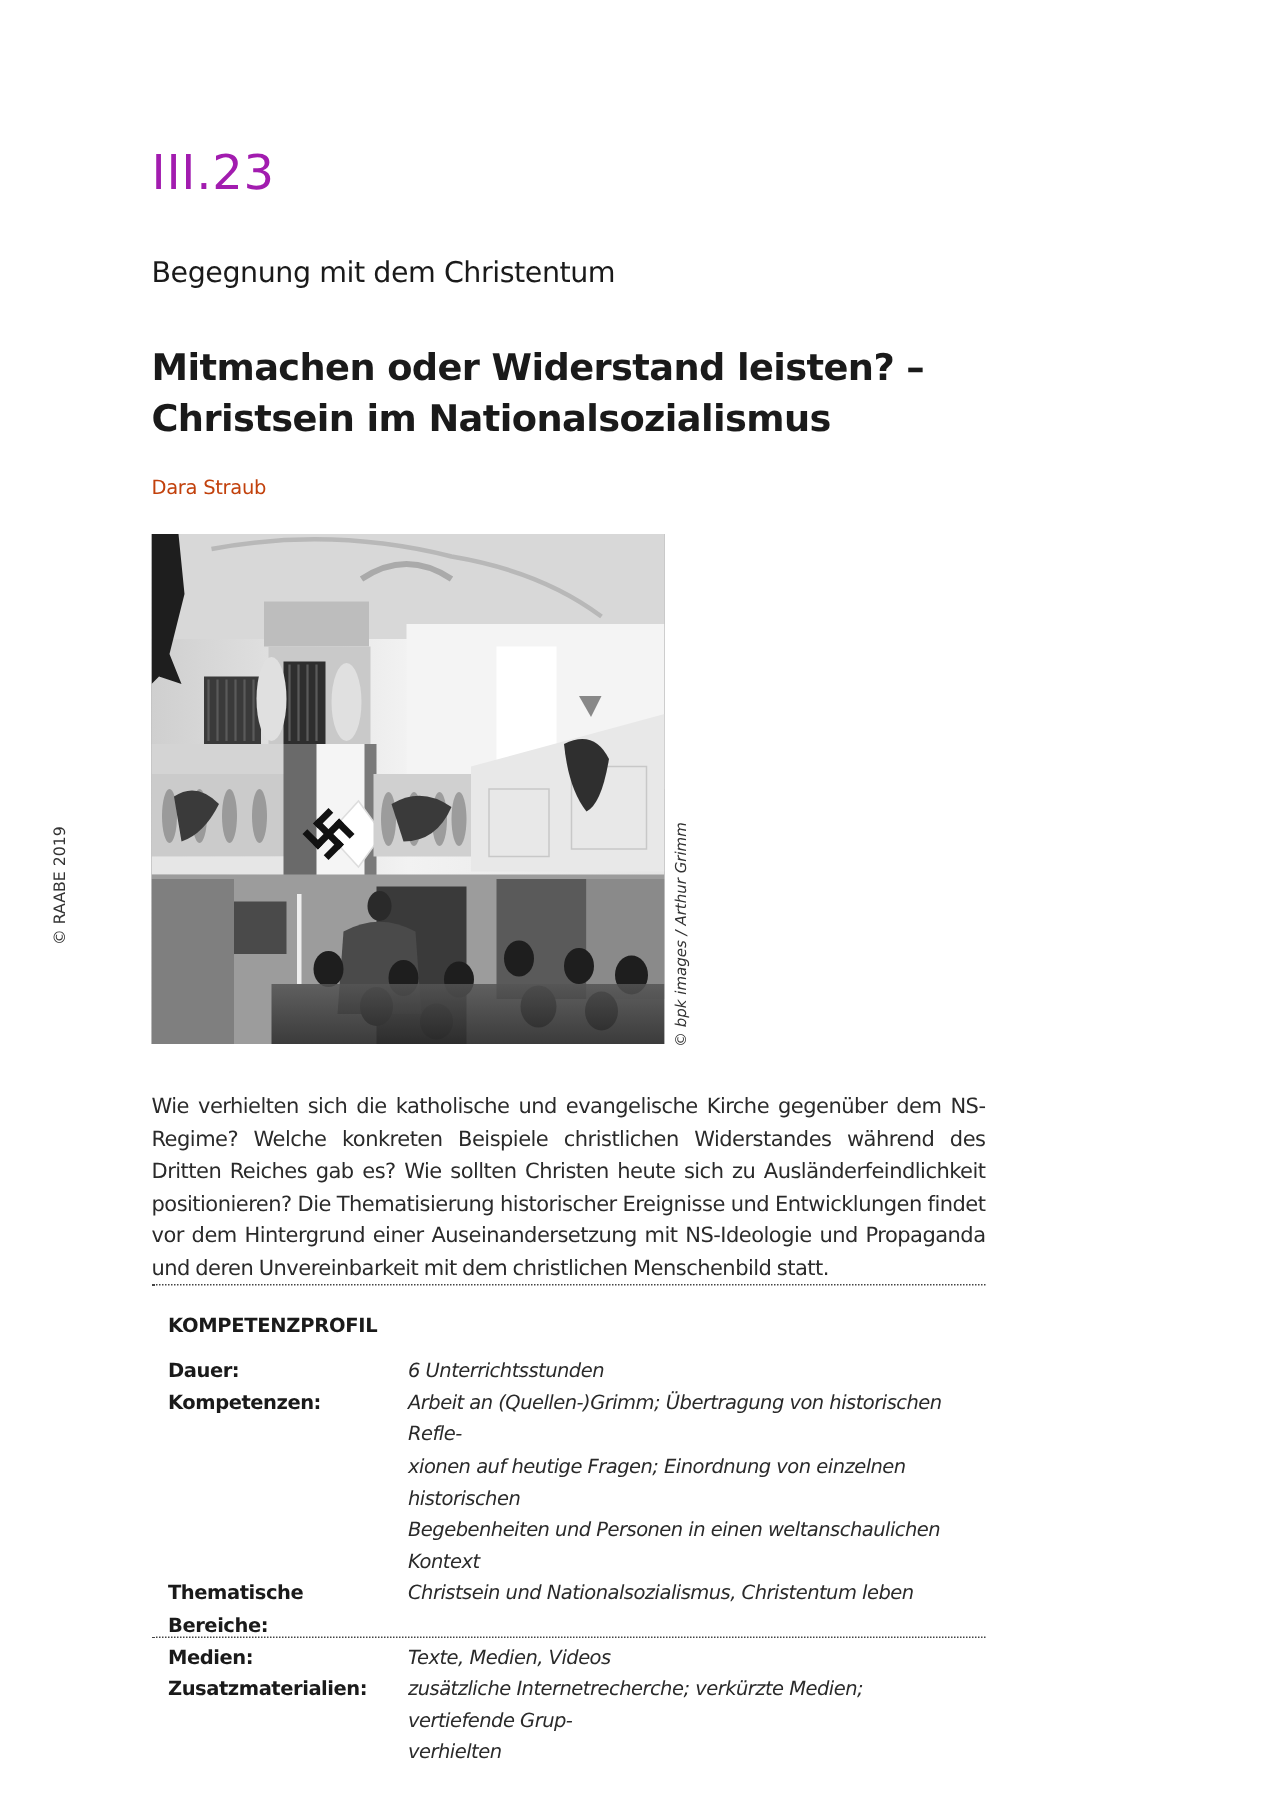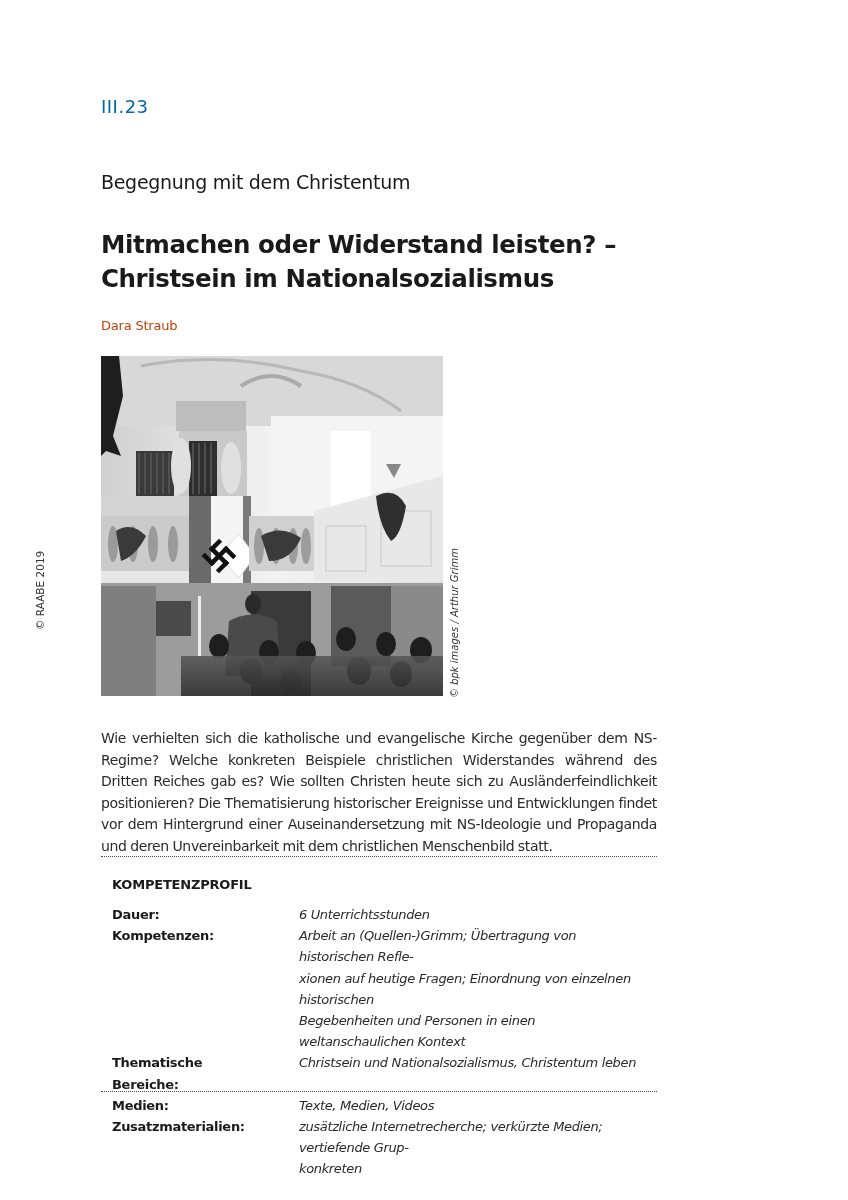--- a/index.html
+++ b/index.html
@@ -11,22 +11,22 @@
     }
     body {
       position: relative;
       font-family: "DejaVu Sans", "Liberation Sans", sans-serif;
       color: #1a1a1a;
     }
     .section-number {
       position: absolute;
       left: 101px;
       top: 96px;
-      font-size: 18px;
-      color: #0369a1;
+      font-size: 32px;
+      color: #a21caf;
       letter-spacing: 0.5px;
       font-family: "DejaVu Sans", sans-serif;
     }
     .category {
       position: absolute;
       left: 101px;
       top: 171px;
       font-size: 19px;
       color: #1a1a1a;
       font-family: "DejaVu Sans", sans-serif;
@@ -120,21 +120,20 @@
       top: 904px;
       width: 545px;
       font-family: "DejaVu Sans", sans-serif;
       font-size: 13px;
       line-height: 21.2px;
       color: #2a2a2a;
       letter-spacing: -0.35px;
     }
     .profile-row {
       display: flex;
-      gap: 27px;
     }
     .profile-label {
       width: 160px;
       flex-shrink: 0;
       font-weight: bold;
       color: #1a1a1a;
       letter-spacing: -0.3px;
     }
     .profile-value {
       flex: 1;
@@ -301,18 +300,18 @@
   <div class="profile-row">
     <div class="profile-label">Medien:</div>
     <div class="profile-value">
       <span>Texte, Medien, Videos</span>
     </div>
   </div>
   <div class="profile-row">
     <div class="profile-label">Zusatzmaterialien:</div>
     <div class="profile-value">
       <span>zusätzliche Internetrecherche; verkürzte Medien; vertiefende Grup-</span>
-      <span>konkreten</span>
+      <span>verhielten</span>
     </div>
   </div>
 </div>
 
 <div class="dotted-rule" style="top: 1091px;"></div>
 
 </body></html>

